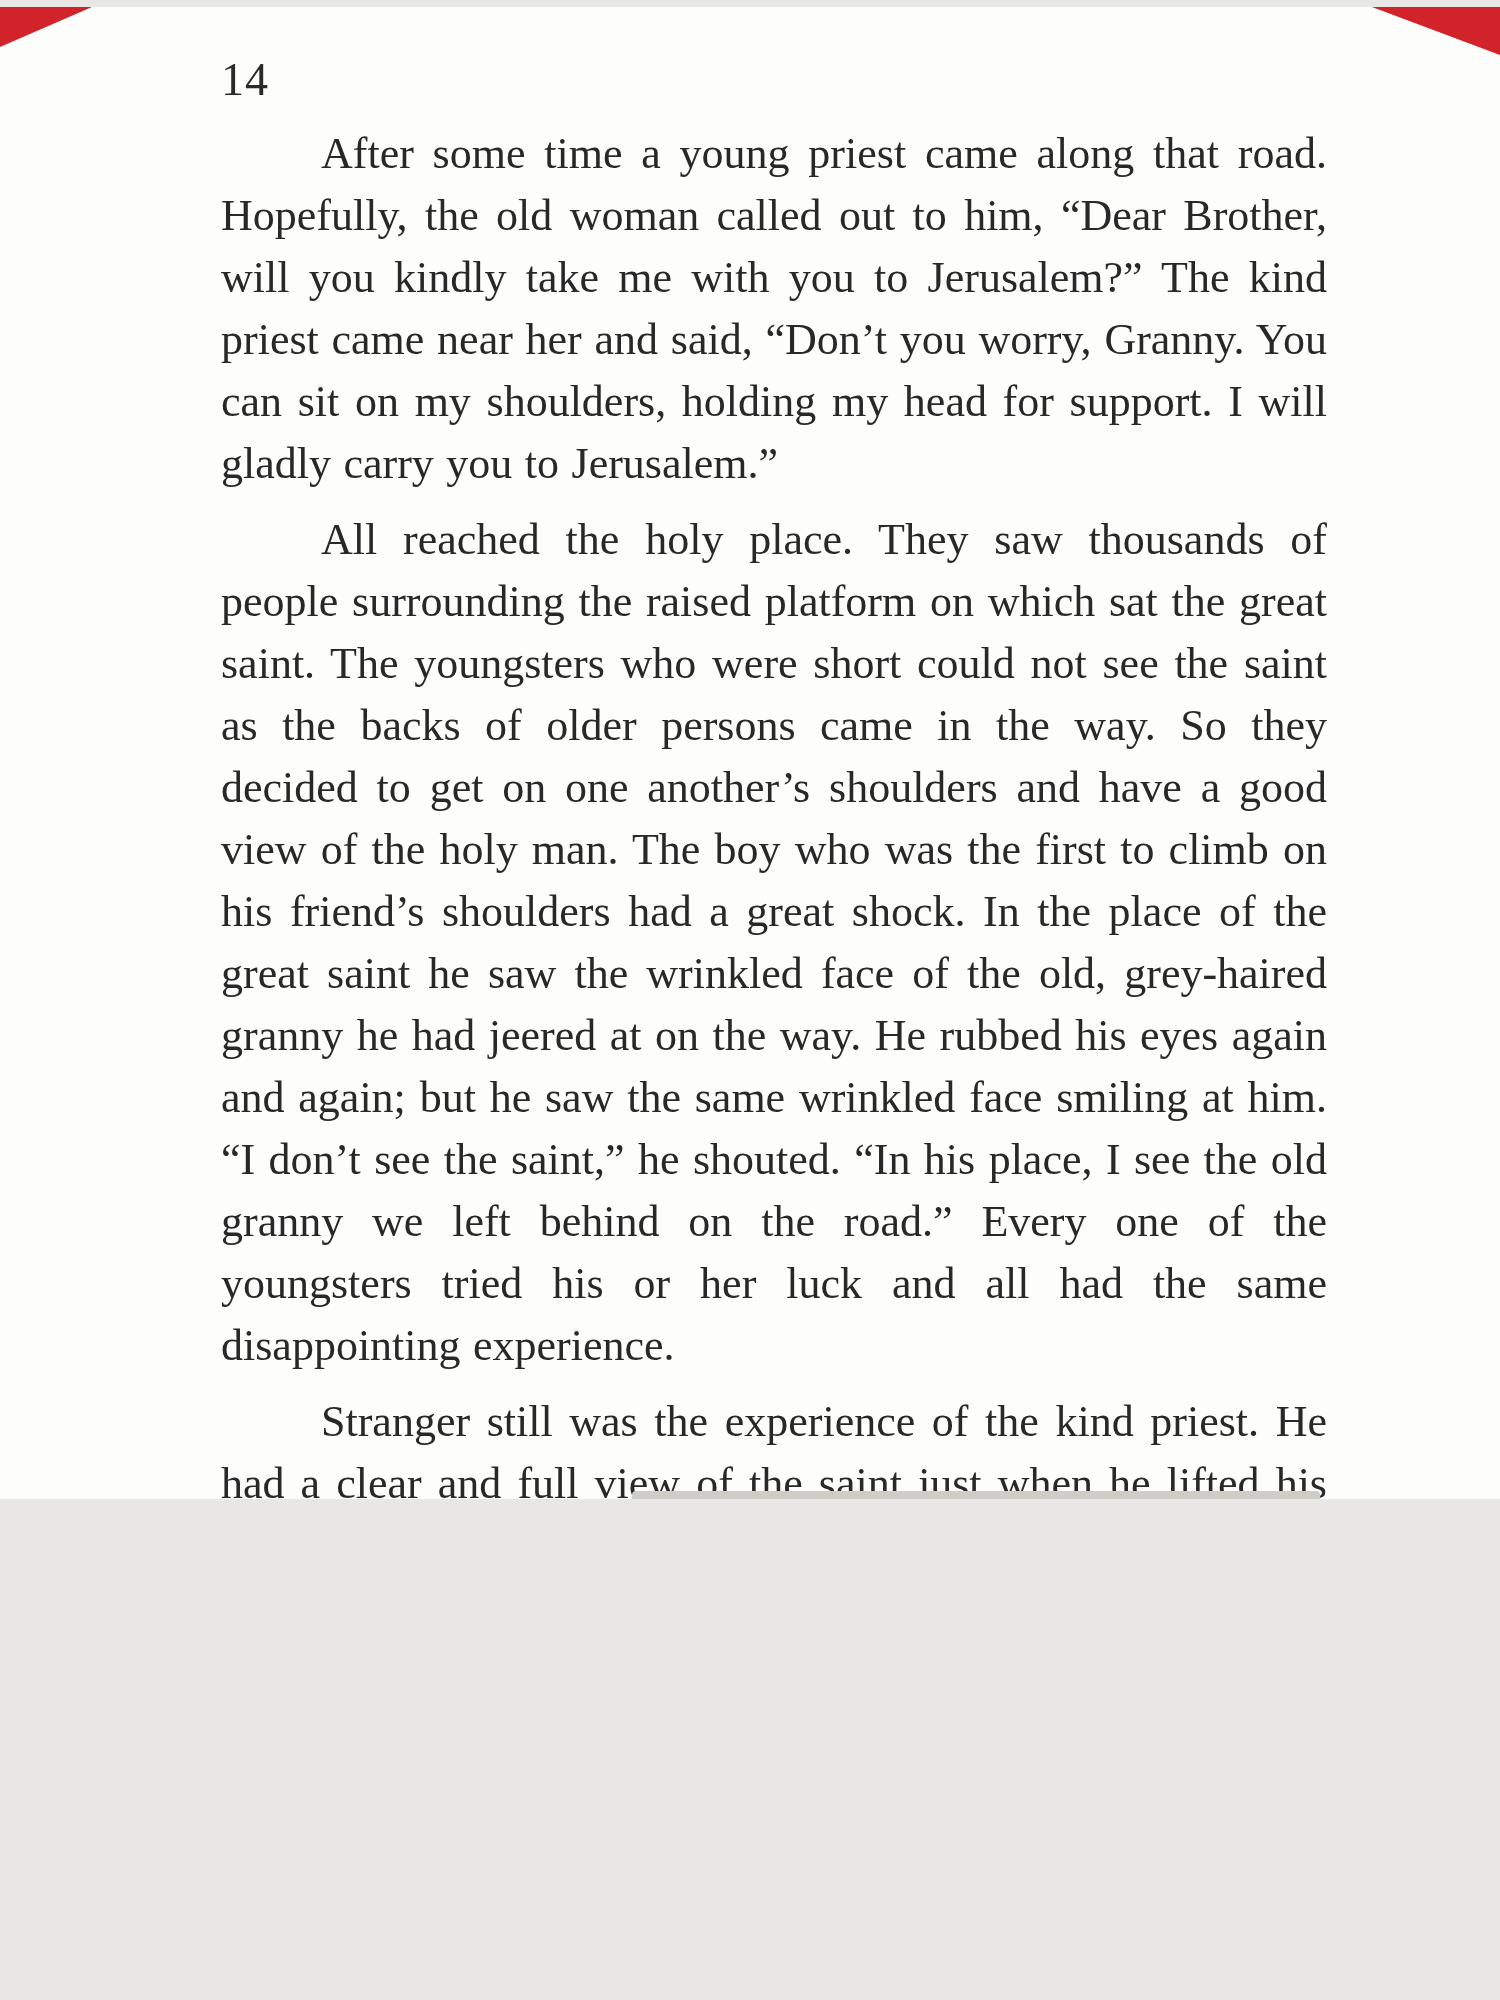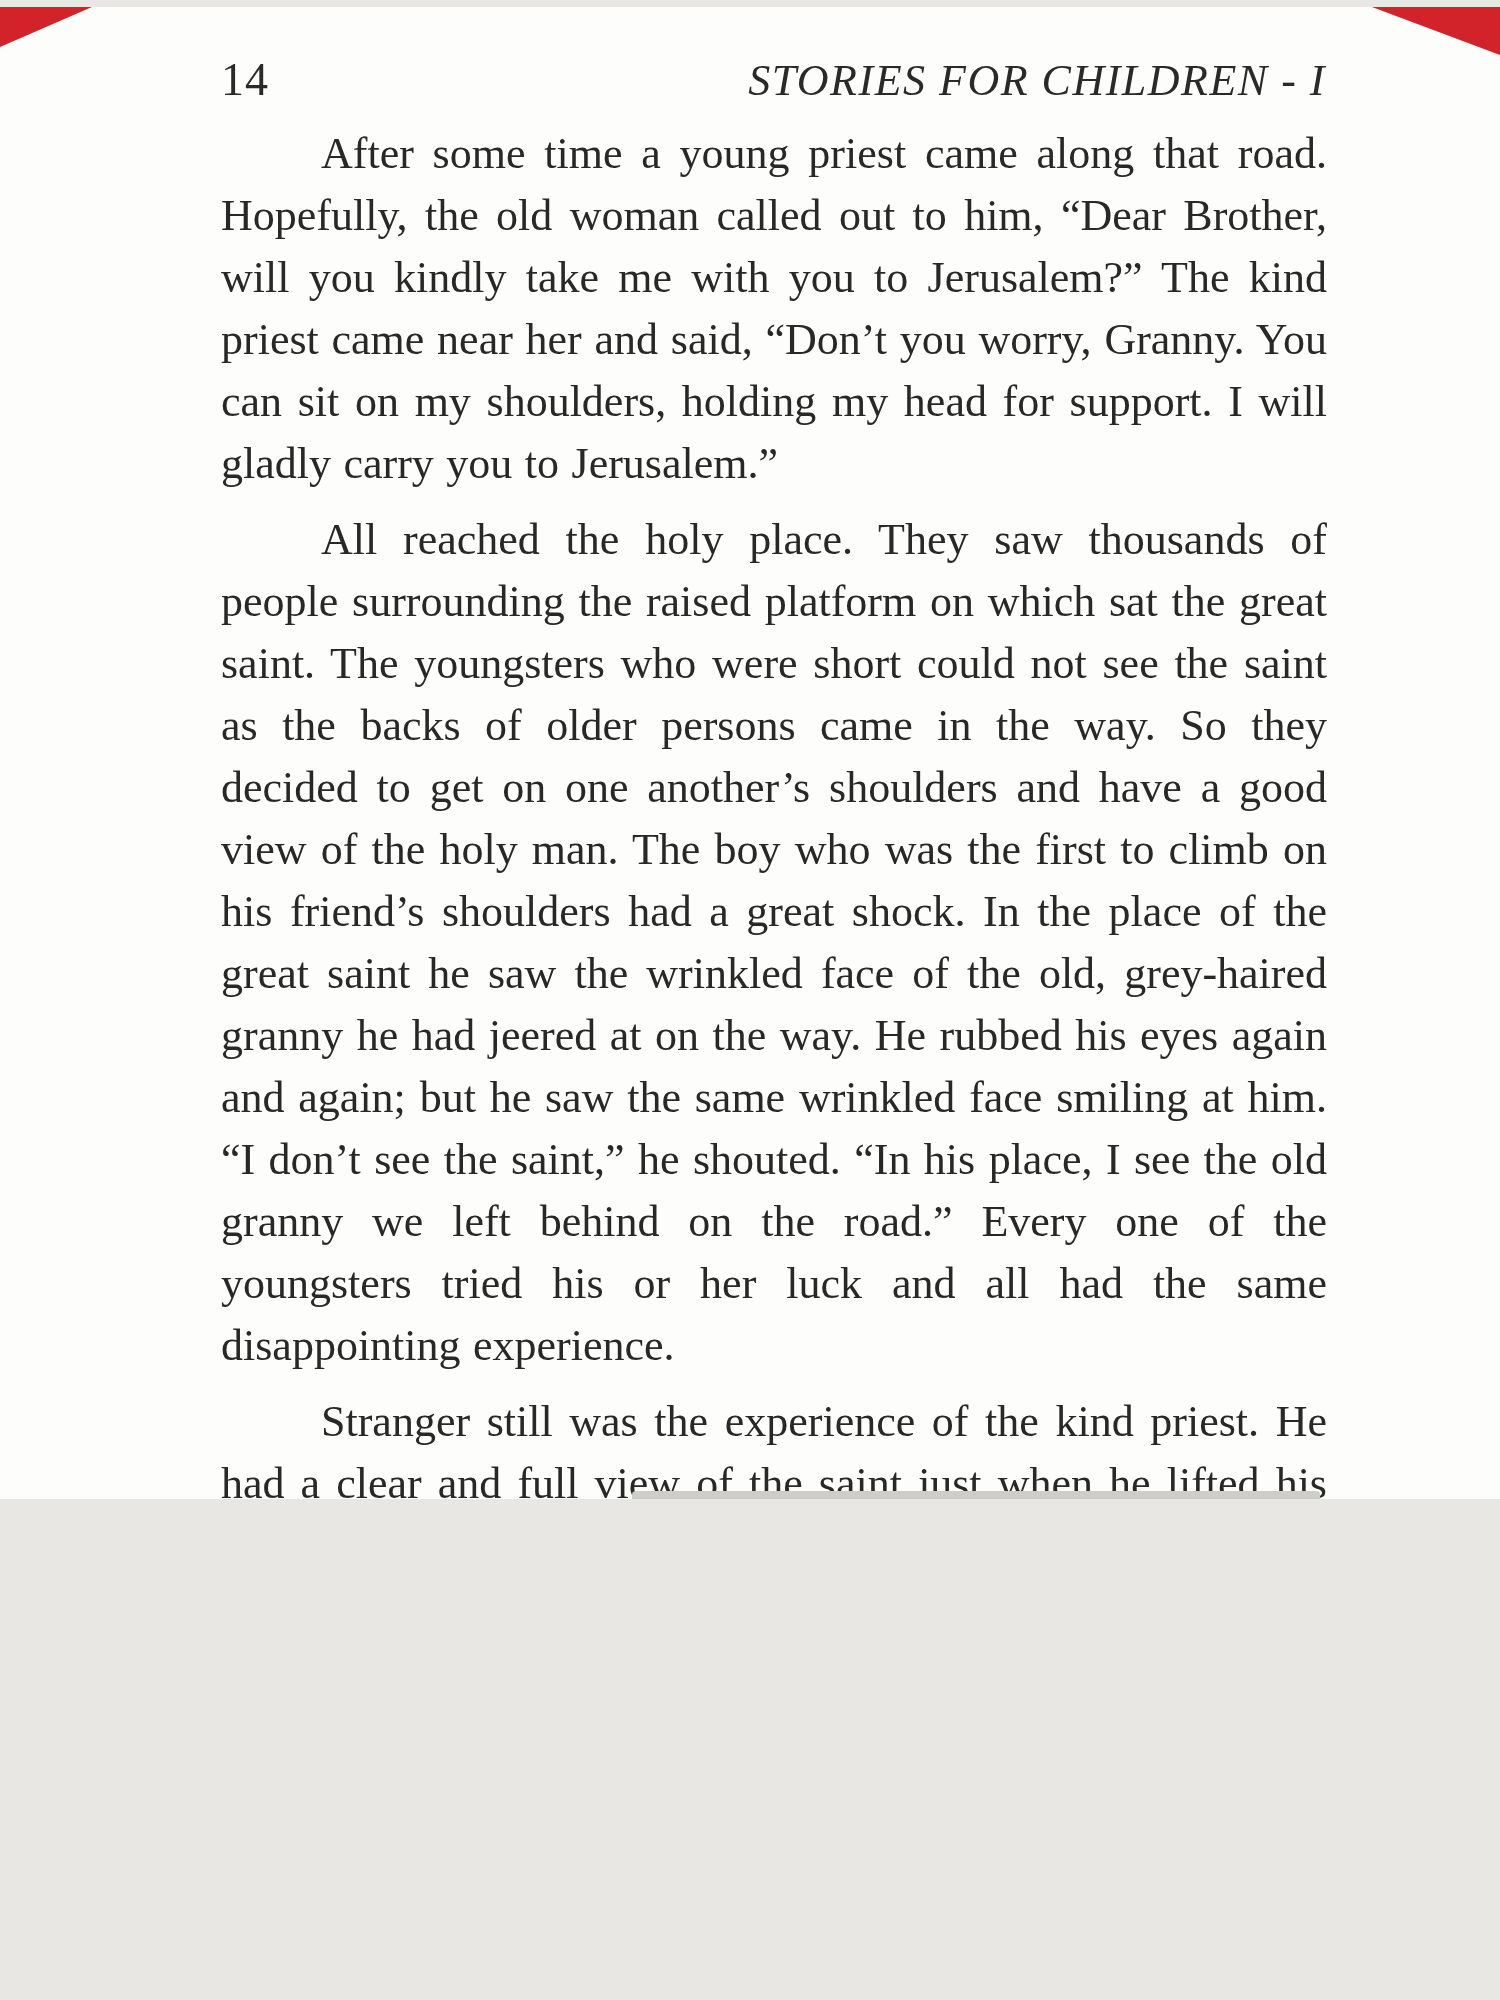--- a/index.html
+++ b/index.html
@@ -81,21 +81,20 @@
 </head>
 <body>
 
 <div class="page">
 
   <div class="corner-red left"></div>
   <div class="corner-red right"></div>
 
   <div class="header">
     <span class="page-number">14</span>
-    <span class="header-title">STORIES FOR CHILDREN - I</span>
   </div>
 
   <div class="body-text">
       <p class="indent">After some time a young priest came along that road. Hopefully, the old woman called out to him, “Dear Brother, will you kindly take me with you to Jerusalem?” The kind priest came near her and said, “Don’t you worry, Granny. You can sit on my shoulders, holding my head for support. I will gladly carry you to Jerusalem.”</p>
       <p class="indent">All reached the holy place. They saw thousands of people surrounding the raised platform on which sat the great saint. The youngsters who were short could not see the saint as the backs of older persons came in the way. So they decided to get on one another’s shoulders and have a good view of the holy man. The boy who was the first to climb on his friend’s shoulders had a great shock. In the place of the great saint he saw the wrinkled face of the old, grey-haired granny he had jeered at on the way. He rubbed his eyes again and again; but he saw the same wrinkled face smiling at him. “I don’t see the saint,” he shouted. “In his place, I see the old granny we left behind on the road.” Every one of the youngsters tried his or her luck and all had the same disappointing experience.</p>
       <p class="indent">Stranger still was the experience of the kind priest. He had a clear and full view of the saint just when he lifted his hand to bless the devotees. That was not all. He felt for a while that he had the saint himself sitting on his shoulders, in place of the old woman and blessing him. All the peace and joy of Heaven seemed to be entering his heart. He was, indeed, the most blessed of all the pilgrims in Jerusalem that</p>
     </div>
 
   <div class="scan-artifact-bottom"></div>
 

